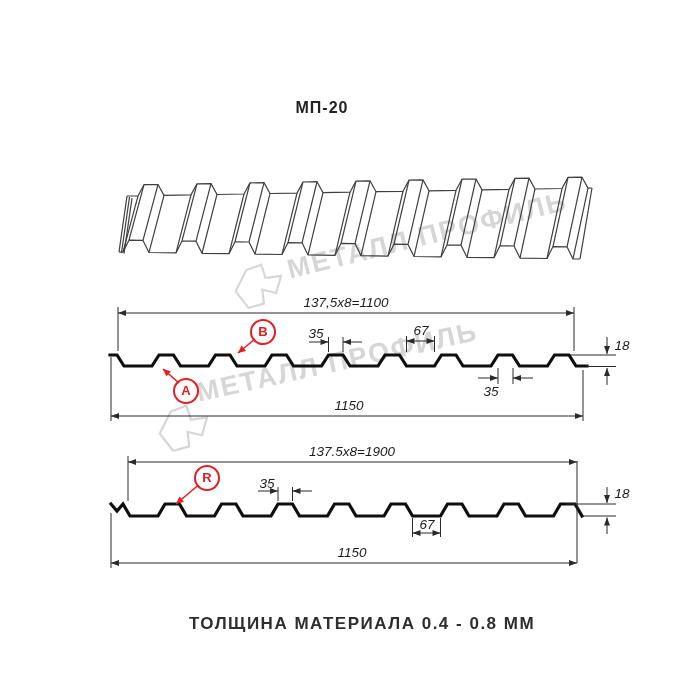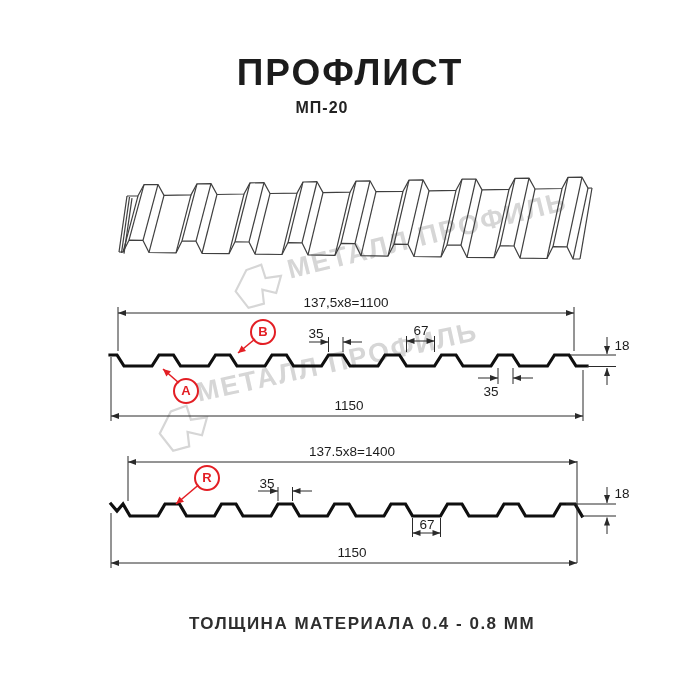--- a/index.html
+++ b/index.html
@@ -22,21 +22,21 @@
   #wm1-logo{left:228px;top:262px;}
   #wm2-logo{left:149px;top:403px;}
   
   #linework{position:absolute;left:0;top:0;z-index:1;}
   .ln3d{stroke:#3f3f3f;stroke-width:1.2;fill:none;stroke-linejoin:round;}
   .prof{stroke:#0f0f0f;stroke-width:3.2;fill:none;stroke-linejoin:miter;stroke-linecap:square;}
   .dimln{stroke:#2a2a2a;stroke-width:1;fill:none;}
   .redln{stroke:var(--accent);stroke-width:1.6;fill:none;}
   
   .dim-label{position:absolute;transform:translate(-50%,-50%);font-size:13.5px;
-             color:#1c1c1c;white-space:nowrap;z-index:3;}
+             color:#1c1c1c;white-space:nowrap;z-index:3;font-style:italic;}
   .marker-circle{position:absolute;width:22px;height:22px;border:2px solid var(--accent);
                  border-radius:50%;color:var(--accent);font-size:13px;font-weight:bold;
                  line-height:22px;text-align:center;transform:translate(-50%,-50%);z-index:3;}
 </style>
 </head>
 <body>
 
 <div id="page">
 
   <div class="wm">
@@ -140,33 +140,32 @@
       <line x1="412.5" y1="533" x2="440.5" y2="533" class="dimln" marker-start="url(#mB)" marker-end="url(#mB)"></line>
       <line x1="566" y1="504" x2="616" y2="504" class="dimln"></line>
       <line x1="582" y1="516" x2="616" y2="516" class="dimln"></line>
       <line x1="607" y1="487" x2="607" y2="503" class="dimln" marker-end="url(#mB)"></line>
       <line x1="607" y1="534" x2="607" y2="517.5" class="dimln" marker-end="url(#mB)"></line>
       <line x1="111" y1="513" x2="111" y2="568" class="dimln"></line>
       <line x1="111" y1="563" x2="577" y2="563" class="dimln" marker-start="url(#mB)" marker-end="url(#mB)"></line>
       <line x1="198.5" y1="485" x2="176" y2="504" class="redln" marker-end="url(#mR)"></line>
     </svg>
 
-  <div id="title">ПРОФЛИСТ</div>
   <div id="subtitle">МП-20</div>
 
   <div class="dim-label" style="left:346px;top:302px">137,5x8=1100</div>
   <div class="dim-label" style="left:316px;top:333px">35</div>
   <div class="dim-label" style="left:421px;top:330px">67</div>
   <div class="dim-label" style="left:622px;top:345px">18</div>
   <div class="dim-label" style="left:491px;top:391px">35</div>
   <div class="dim-label" style="left:349px;top:405px">1150</div>
   <div class="marker-circle" style="left:186px;top:391px">A</div>
   <div class="marker-circle" style="left:263px;top:332px">B</div>
 
-  <div class="dim-label" style="left:352px;top:451px">137.5x8=1400</div>
+  <div class="dim-label" style="left:352px;top:451px">137.5x8=1900</div>
   <div class="dim-label" style="left:267px;top:483px">35</div>
   <div class="dim-label" style="left:427px;top:524px">67</div>
   <div class="dim-label" style="left:622px;top:493px">18</div>
   <div class="dim-label" style="left:352px;top:552px">1150</div>
   <div class="marker-circle" style="left:207px;top:478px">R</div>
 
   <div id="footer">ТОЛЩИНА МАТЕРИАЛА 0.4 - 0.8 ММ</div>
 </div>
 
 </body></html>

